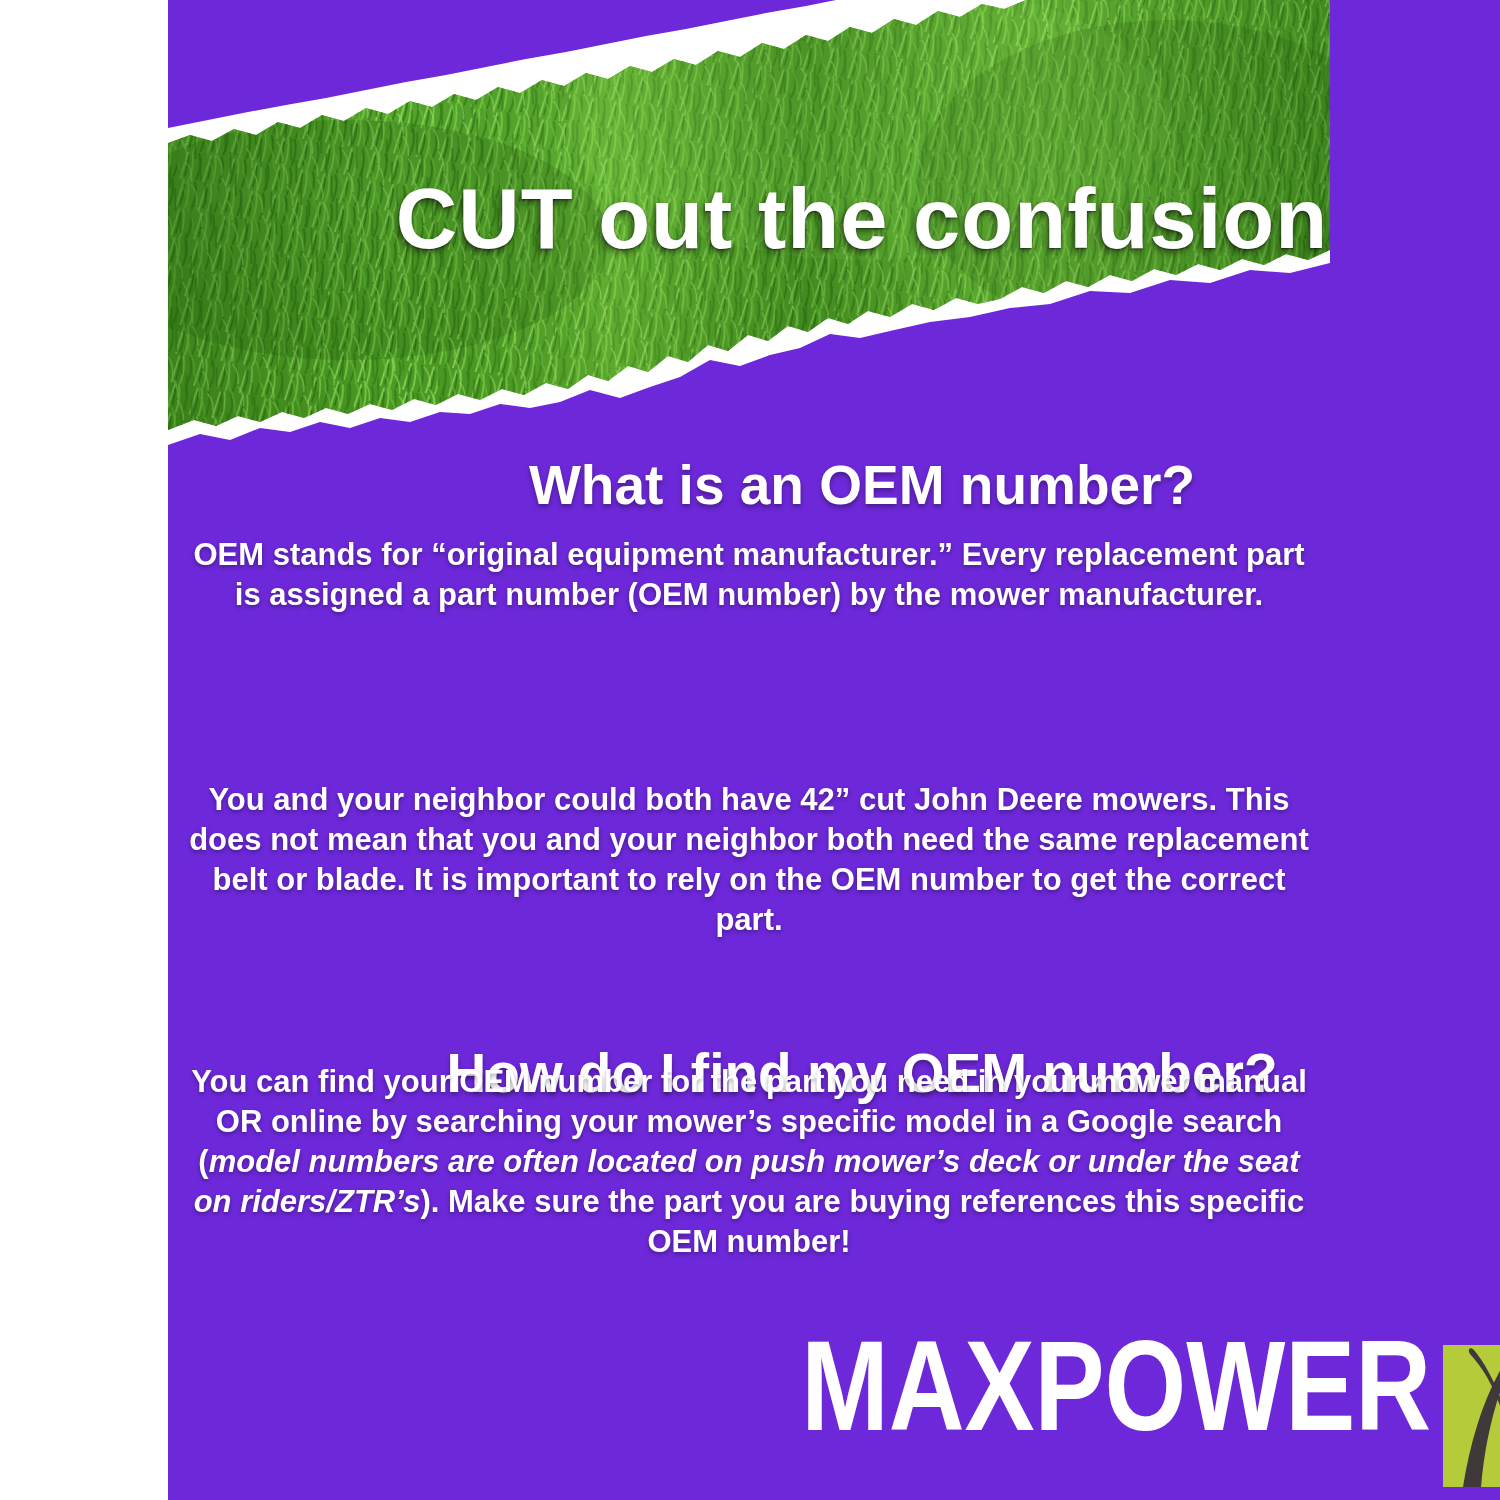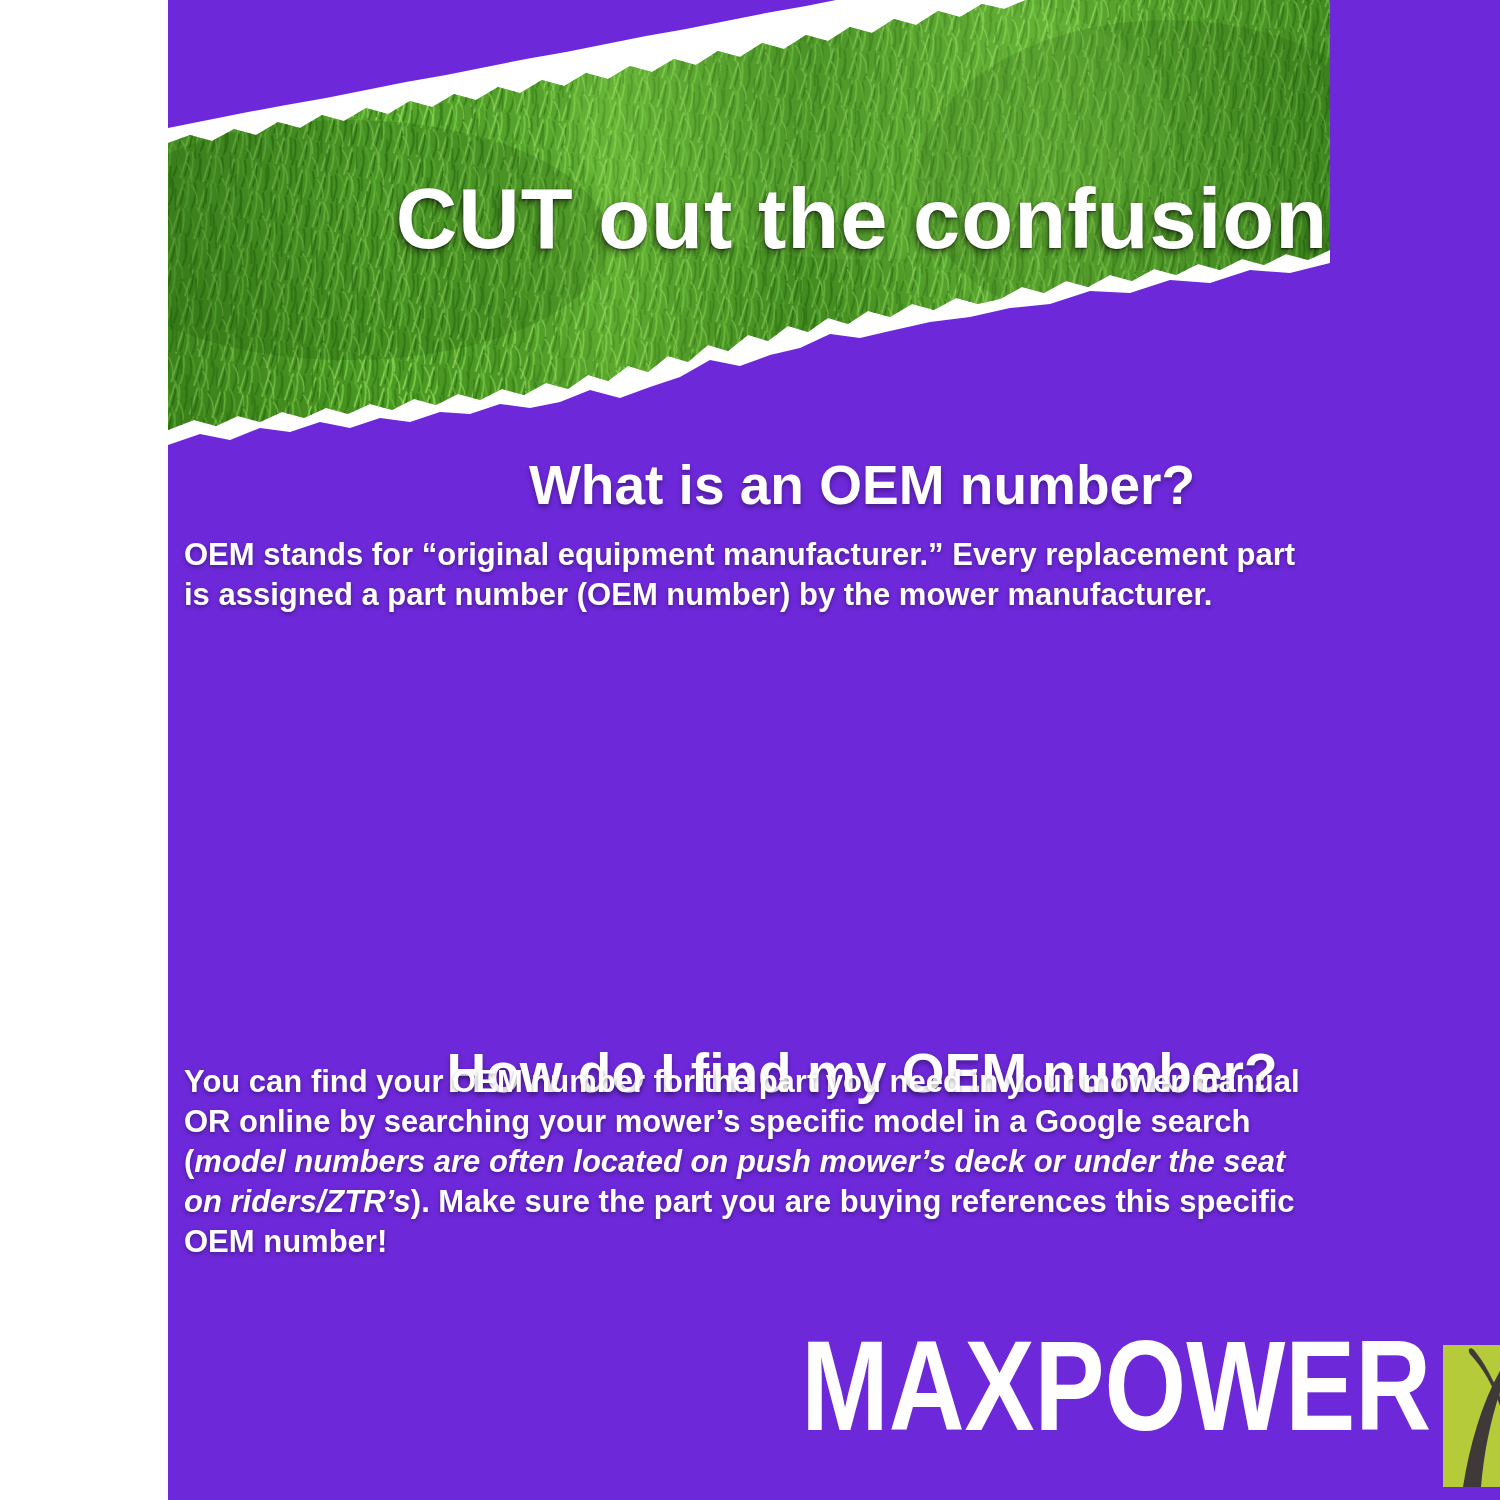--- a/index.html
+++ b/index.html
@@ -44,20 +44,21 @@
     font-weight: bold;
     line-height: 1.1;
     text-shadow: 0 3px 5px rgba(0,0,0,0.35);
     white-space: nowrap;
   }
   .body-text {
     position: absolute; left: 0;
     width: 1162px;
     box-sizing: border-box;
     padding: 0 16px;
+    text-align: center;
     color: #ffffff;
     font-size: 31px;
     font-weight: bold;
     line-height: 40px;
     text-shadow: 0 2px 4px rgba(0,0,0,0.35);
   }
   .h-what { top: 455px; }
   .b-what { top: 535px; }
   .h-why  { top: 710px; }
   .b-why  { top: 780px; }
@@ -141,20 +142,21 @@
         <ellipse cx="700" cy="120" rx="300" ry="140" fill="rgba(150,220,90,0.12)"></ellipse>
         <ellipse cx="1000" cy="180" rx="250" ry="160" fill="rgba(20,70,8,0.15)"></ellipse>
       </g>
     </svg>
 
     <div class="banner-title">CUT out the confusion</div>
 
     <div class="heading h-what">What is an OEM number?</div>
     <div class="body-text b-what">OEM stands for “original equipment manufacturer.” Every replacement part is assigned a part number (OEM number) by the mower manufacturer.</div>
 
+    <div class="body-text b-why">You and your neighbor could both have 42” cut John Deere mowers. This does not mean that you and your neighbor both need the same replacement belt or blade. It is important to rely on the OEM number to get the correct part.</div>
 
     <div class="heading h-how">How do I find my OEM number?</div>
     <div class="body-text b-how"><span>You can find your OEM number for the part you need in your mower manual OR online by searching your mower’s specific model in a Google search (</span><span class="italic-part">model numbers are often located on push mower’s deck or under the seat on riders/ZTR’s</span><span>). Make sure the part you are buying references this specific OEM number!</span></div>
 
     <div class="brand-name">MAXPOWER</div>
     <svg class="brand-icon" viewBox="0 0 96 142" preserveAspectRatio="none" aria-hidden="true">
       <rect x="0" y="0" width="96" height="142" fill="#b5cb3a"></rect>
       <path d="M20,142 C28,92 44,40 70,6 C72,3 76,4 74,9 C54,44 42,94 38,142 Z" fill="#3f3939"></path>
       <path d="M74,142 C68,88 56,40 27,9 C24,5 27,1 31,5 C58,38 71,90 79,142 Z" fill="#3f3939"></path>
     </svg>

